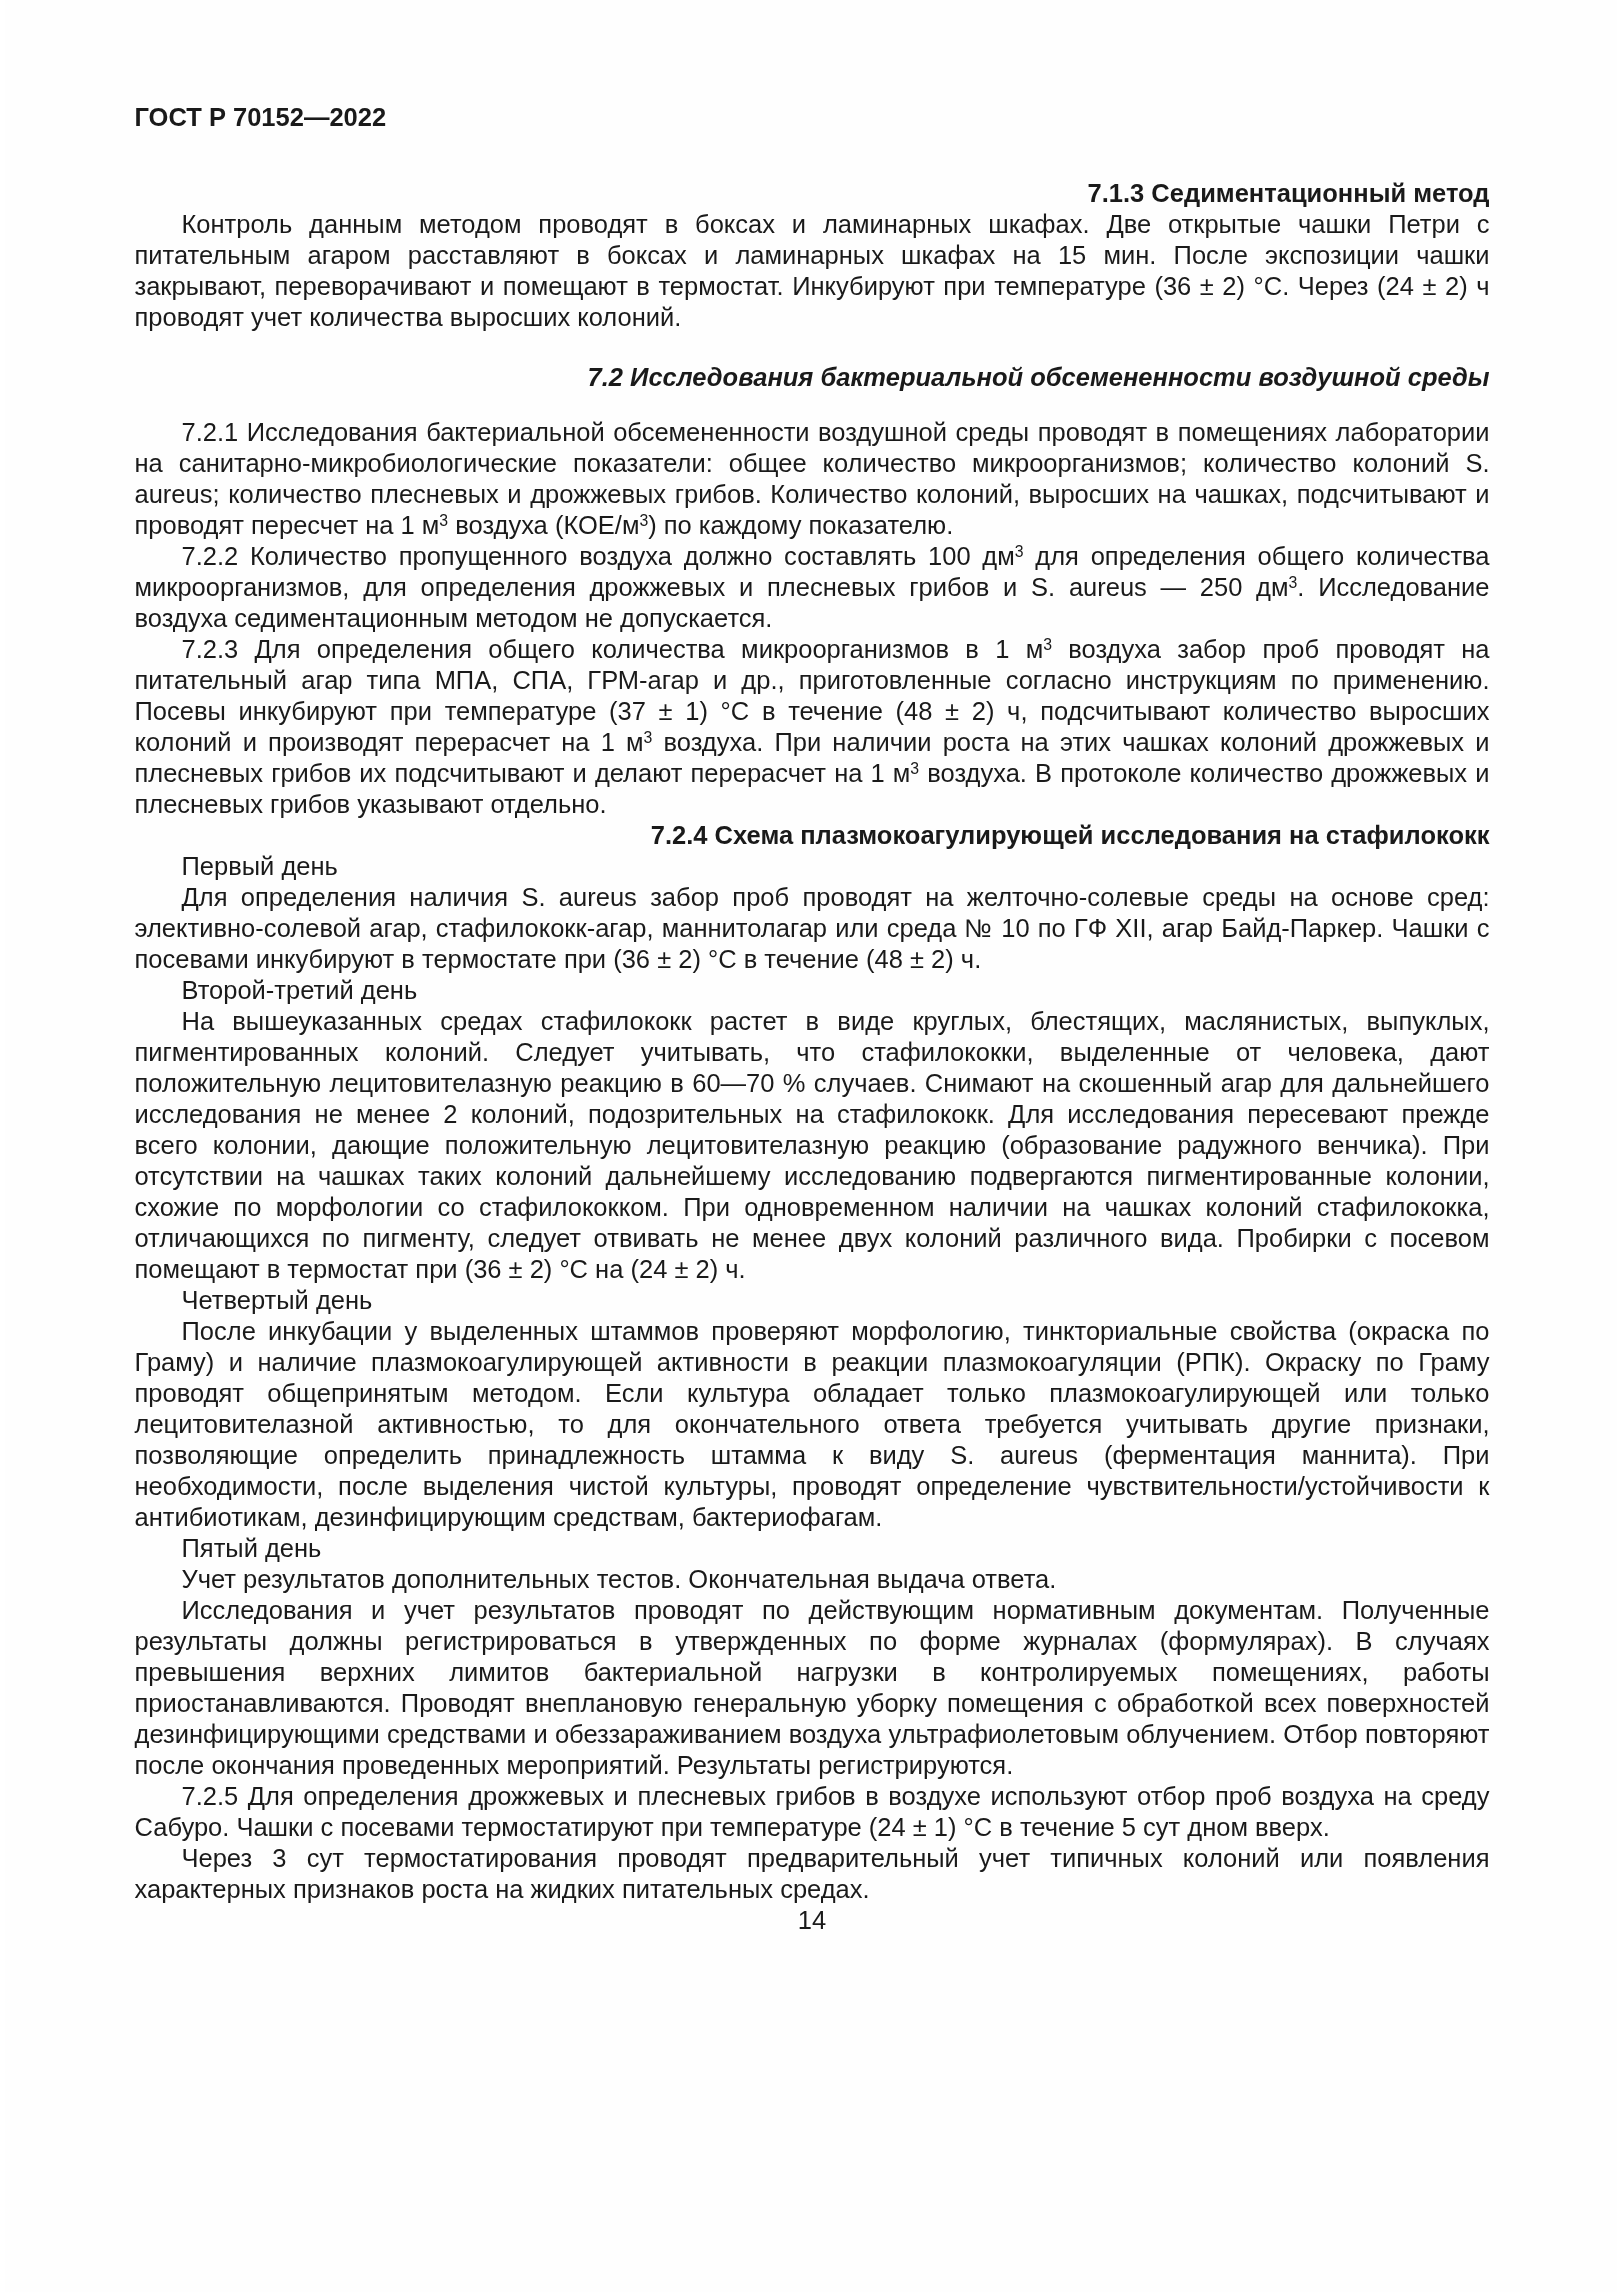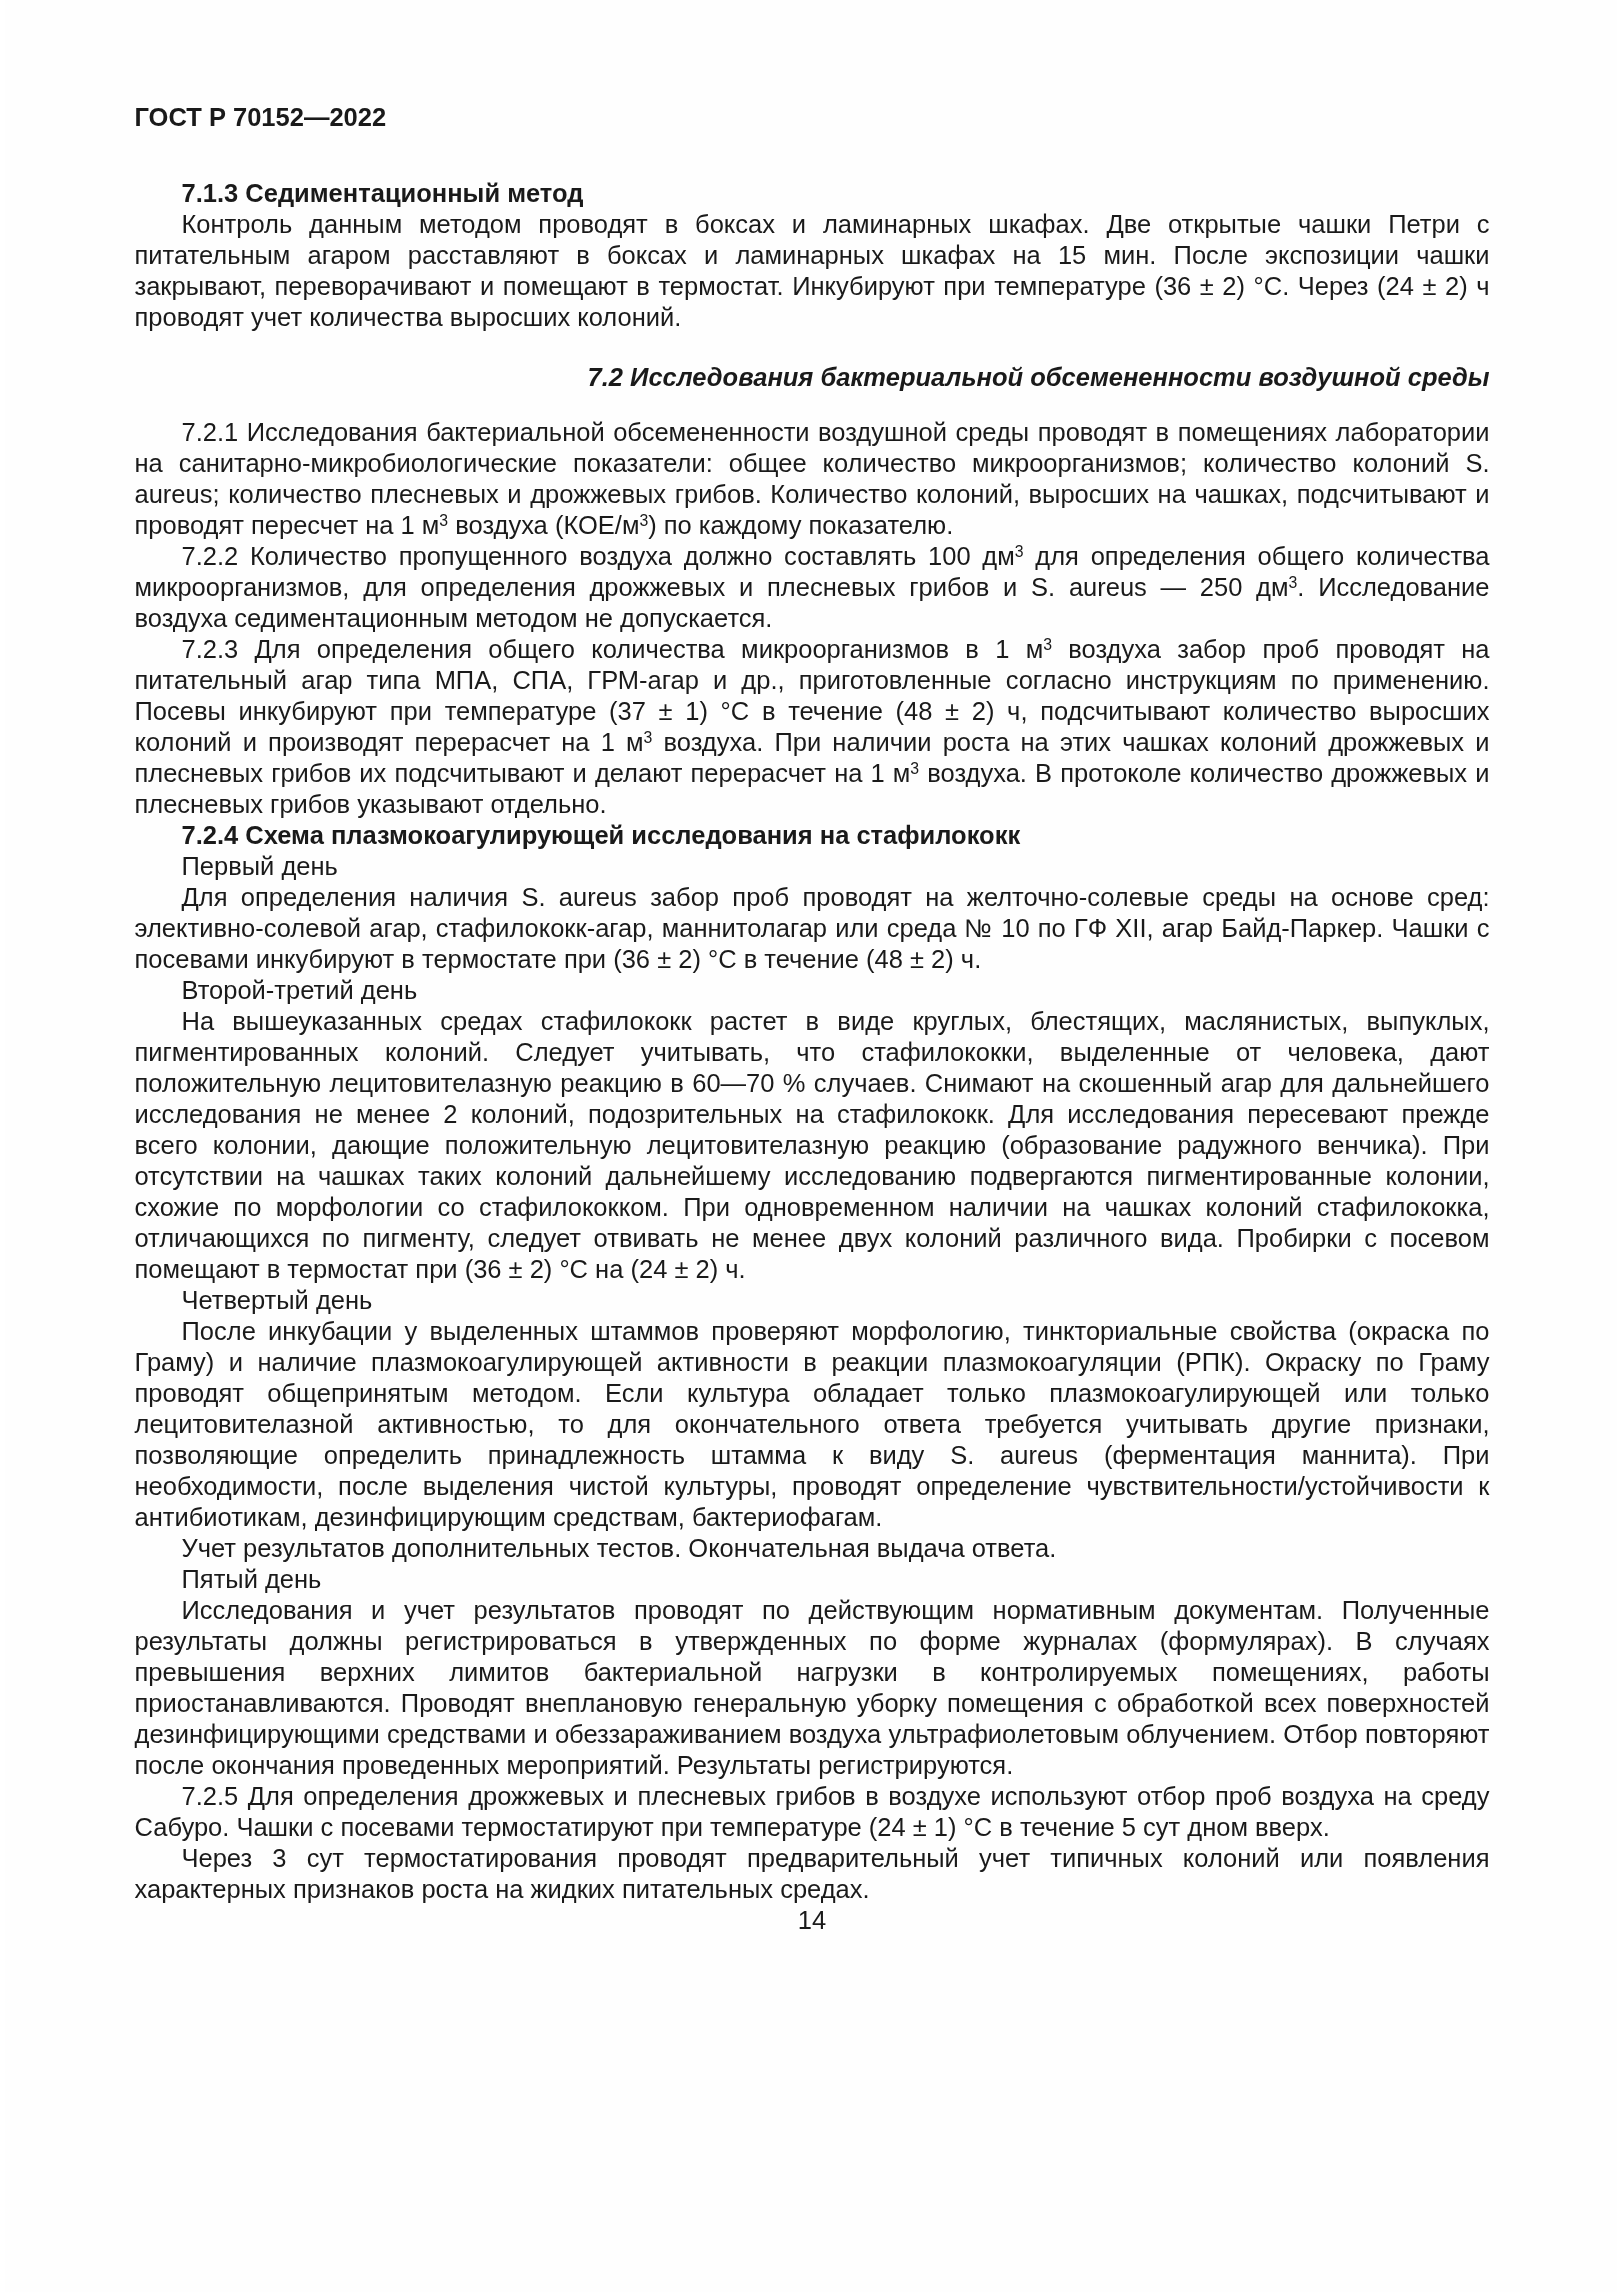--- a/index.html
+++ b/index.html
@@ -35,21 +35,21 @@
     -webkit-hyphens: auto;
   }
   .doc-body h2 {
     font-weight: 700;
     text-align: right;
     margin: 29px 0 23.5px 0;
     font-style: italic;
   }
   .doc-body h3 {
     font-weight: 700;
-    text-align: left;
+    text-align: right;
   }
   .doc-footer {
     margin-top: 0;
     text-align: center;
   }
   sup {
     font-size: 62%;
     line-height: 0;
     position: relative;
     top: -0.45em;
@@ -72,22 +72,22 @@
       <p>7.2.1 Исследования бактериальной обсемененности воздушной среды проводят в помещениях лаборатории на санитарно-микробиологические показатели: общее количество микроорганизмов; количество колоний S. aureus; количество плесневых и дрожжевых грибов. Количество колоний, выросших на чашках, подсчитывают и проводят пересчет на 1 м<sup>3</sup> воздуха (КОЕ/м<sup>3</sup>) по каждому показателю.</p>
       <p>7.2.2 Количество пропущенного воздуха должно составлять 100 дм<sup>3</sup> для определения общего количества микроорганизмов, для определения дрожжевых и плесневых грибов и S. aureus — 250 дм<sup>3</sup>. Исследование воздуха седиментационным методом не допускается.</p>
       <p>7.2.3 Для определения общего количества микроорганизмов в 1 м<sup>3</sup> воздуха забор проб проводят на питательный агар типа МПА, СПА, ГРМ-агар и др., приготовленные согласно инструкциям по применению. Посевы инкубируют при температуре (37 ± 1) °C в течение (48 ± 2) ч, подсчитывают количество выросших колоний и производят перерасчет на 1 м<sup>3</sup> воздуха. При наличии роста на этих чашках колоний дрожжевых и плесневых грибов их подсчитывают и делают перерасчет на 1 м<sup>3</sup> воздуха. В протоколе количество дрожжевых и плесневых грибов указывают отдельно.</p>
       <h3>7.2.4 Схема плазмокоагулирующей исследования на стафилококк</h3>
       <p>Первый день</p>
       <p>Для определения наличия S. aureus забор проб проводят на желточно-солевые среды на основе сред: элективно-солевой агар, стафилококк-агар, маннитолагар или среда № 10 по ГФ XII, агар Байд-Паркер. Чашки с посевами инкубируют в термостате при (36 ± 2) °C в течение (48 ± 2) ч.</p>
       <p>Второй-третий день</p>
       <p>На вышеуказанных средах стафилококк растет в виде круглых, блестящих, маслянистых, выпуклых, пигментированных колоний. Следует учитывать, что стафилококки, выделенные от человека, дают положительную лецитовителазную реакцию в 60—70 % случаев. Снимают на скошенный агар для дальнейшего исследования не менее 2 колоний, подозрительных на стафилококк. Для исследования пересевают прежде всего колонии, дающие положительную лецитовителазную реакцию (образование радужного венчика). При отсутствии на чашках таких колоний дальнейшему исследованию подвергаются пигментированные колонии, схожие по морфологии со стафилококком. При одновременном наличии на чашках колоний стафилококка, отличающихся по пигменту, следует отвивать не менее двух колоний различного вида. Пробирки с посевом помещают в термостат при (36 ± 2) °C на (24 ± 2) ч.</p>
       <p>Четвертый день</p>
       <p>После инкубации у выделенных штаммов проверяют морфологию, тинкториальные свойства (окраска по Граму) и наличие плазмокоагулирующей активности в реакции плазмокоагуляции (РПК). Окраску по Граму проводят общепринятым методом. Если культура обладает только плазмокоагулирующей или только лецитовителазной активностью, то для окончательного ответа требуется учитывать другие признаки, позволяющие определить принадлежность штамма к виду S. aureus (ферментация маннита). При необходимости, после выделения чистой культуры, проводят определение чувствительности/устойчивости к антибиотикам, дезинфицирующим средствам, бактериофагам.</p>
+      <p>Пятый день</p>
       <p>Учет результатов дополнительных тестов. Окончательная выдача ответа.</p>
-      <p>Пятый день</p>
       <p>Исследования и учет результатов проводят по действующим нормативным документам. Полученные результаты должны регистрироваться в утвержденных по форме журналах (формулярах). В случаях превышения верхних лимитов бактериальной нагрузки в контролируемых помещениях, работы приостанавливаются. Проводят внеплановую генеральную уборку помещения с обработкой всех поверхностей дезинфицирующими средствами и обеззараживанием воздуха ультрафиолетовым облучением. Отбор повторяют после окончания проведенных мероприятий. Результаты регистрируются.</p>
       <p>7.2.5 Для определения дрожжевых и плесневых грибов в воздухе используют отбор проб воздуха на среду Сабуро. Чашки с посевами термостатируют при температуре (24 ± 1) °C в течение 5 сут дном вверх.</p>
       <p>Через 3 сут термостатирования проводят предварительный учет типичных колоний или появления характерных признаков роста на жидких питательных средах.</p>
     </main>
 
   <footer class="doc-footer">
     <span>14</span>
   </footer>
 </div>
 

